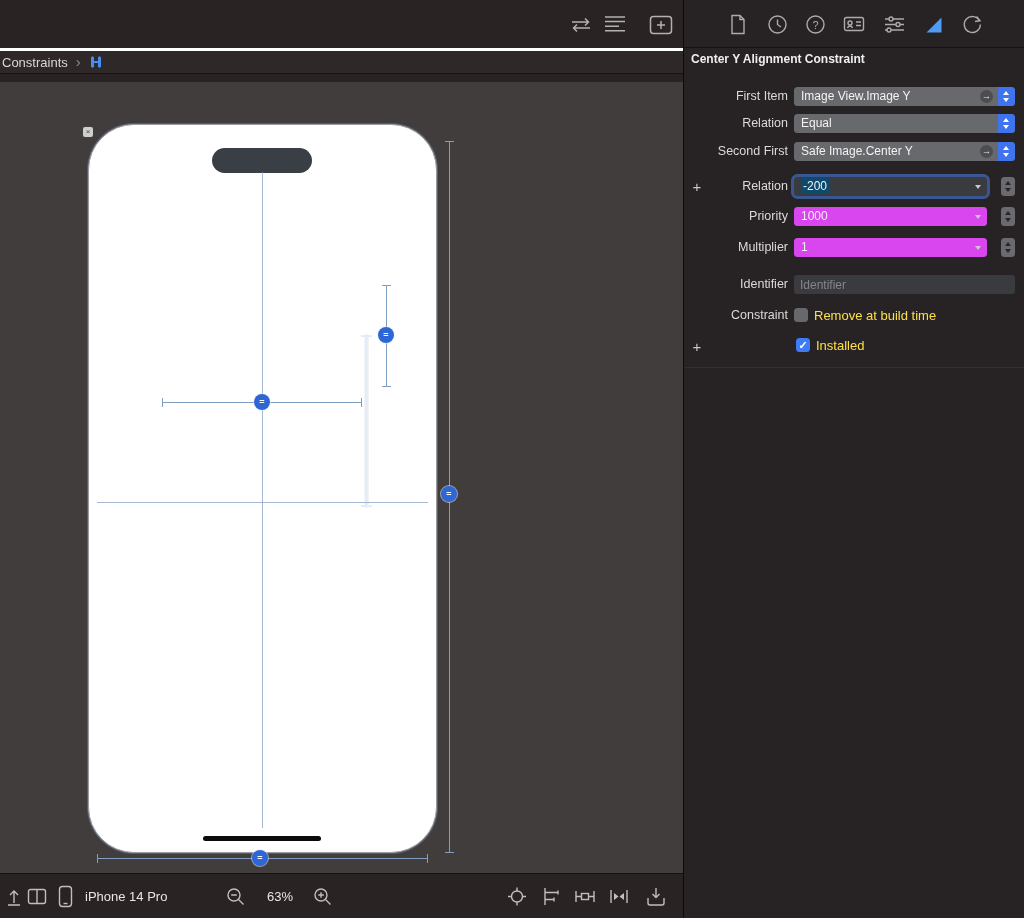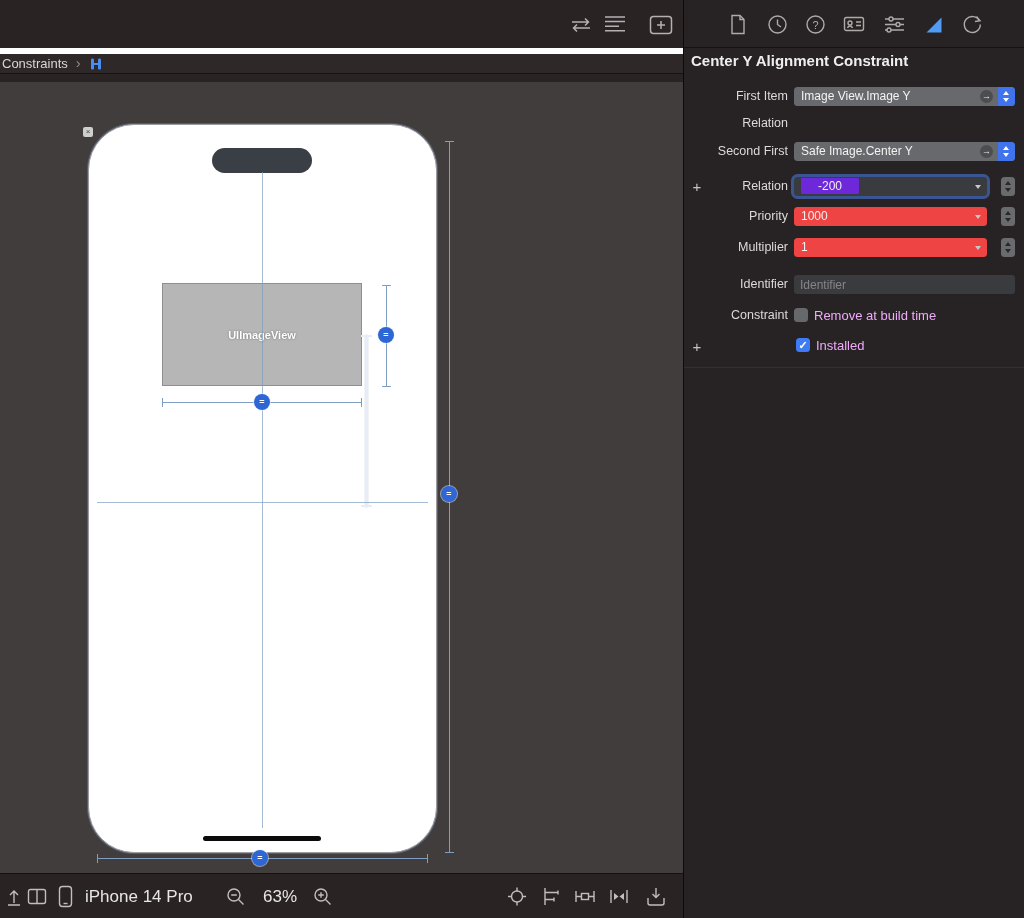--- a/index.html
+++ b/index.html
@@ -5,21 +5,21 @@
 *{margin:0;padding:0;box-sizing:border-box}
 html,body{width:1024px;height:918px}
 body{background:#272223;font-family:"Liberation Sans",sans-serif;position:relative;overflow:hidden}
 .abs{position:absolute}
 svg{display:block}
 
 
 #left{left:0;top:0;width:683px;height:918px;background:#292324}
 #toolbar{left:0;top:0;width:683px;height:48px}
 .tbicon{color:#b5b1b1}
-#breadcrumb{left:0;top:48px;width:683px;height:26px;background:#2e2829;border-top:6px solid #ffffff;border-bottom:1px solid #171314;font-size:13px;color:#dad7d7;display:flex;align-items:center;white-space:nowrap}
+#breadcrumb{left:0;top:48px;width:683px;height:26px;background:#2e2829;border-top:3px solid #ffffff;border-bottom:1px solid #171314;font-size:13px;color:#dad7d7;display:flex;align-items:center;white-space:nowrap}
 .bc-chev{color:#8d8989;font-size:15px;margin:0 8px 2px 8px}
 #canvas{left:0;top:82px;width:683px;height:791px;background:#423d3d;overflow:hidden}
 .phone{left:88px;top:42px;width:349px;height:729px;background:#fff;border:1px solid #9a9aa0;border-radius:46px;box-shadow:0 0 0 1px rgba(130,155,195,.35);z-index:1}
 .island{left:212px;top:66px;width:100px;height:25px;background:#3a3f45;border-radius:13px;z-index:2}
 .closehandle{left:83px;top:45px;width:10px;height:10px;background:#cfcfcf;border-radius:2px;color:#444;font-size:8px;line-height:10px;text-align:center;z-index:7}
 .guide{background:#7f9ec2}
 .gv{width:1px}
 .gh{height:1px}
 .gv.caps::before,.gv.caps::after{content:"";position:absolute;left:-4px;width:9px;height:1px;background:#7f9ec2}
 .gv.caps::before{top:0}.gv.caps::after{bottom:0}
@@ -28,46 +28,46 @@
 .centerguide{opacity:.7;z-index:5}
 .imgview{left:162px;top:201px;width:200px;height:103px;background:#b6b6b6;border:1px solid #8f8f93;z-index:3;display:flex;align-items:center;justify-content:center}
 .imgview span{color:#fff;font-weight:bold;font-size:11px;text-shadow:0 0 2px rgba(90,90,90,.8)}
 .selbar{left:365px;top:253px;width:3px;height:172px;background:#e7edf8;z-index:4;box-shadow:0 0 1px rgba(40,60,90,.6)}
 .selbar::before,.selbar::after{content:"";position:absolute;left:-4px;width:11px;height:2px;background:#e7edf8}
 .selbar::before{top:0}.selbar::after{bottom:0}
 .badge{width:16px;height:16px;border-radius:50%;background:#2e66d6;box-shadow:0 0 0 1px rgba(230,238,250,.55);color:#fff;font-size:9px;font-weight:bold;display:flex;align-items:center;justify-content:center;z-index:6}
 .homebar{left:203px;top:754px;width:118px;height:5px;background:#0b0b0b;border-radius:2.5px;z-index:3}
 #bottombar{left:0;top:873px;width:683px;height:45px;background:#292324;border-top:1px solid #151112;color:#e8e6e6}
 .bbicon{color:#c2bebe}
-.bbtext{font-size:17px;line-height:45px;color:#e8e6e6}
+.bbtext{font-size:13px;line-height:45px;color:#e8e6e6}
 
 
 #right{left:683px;top:0;width:341px;height:918px;background:#272223;border-left:1px solid #0c0a0a}
 #tabs{left:0;top:0;width:341px;height:48px;border-bottom:1px solid #161213}
 .tab{position:absolute;top:12px;width:26px;height:24px;display:flex;align-items:center;justify-content:center;color:#aeaaaa}
 .tab.sel{color:#4f9cf7}
-#insp-title{left:7px;top:52px;font-size:15px;font-weight:bold;color:#efeeee}
+#insp-title{left:7px;top:52px;font-size:12px;font-weight:bold;color:#efeeee}
 .flabel{position:absolute;left:0;width:104px;text-align:right;font-size:12.5px;color:#dcdada;line-height:19px}
 .popup{position:absolute;left:110px;width:221px;height:19px;background:#68696c;border-radius:3.5px;font-size:12px;color:#f4f3f3;line-height:19px;padding-left:7px;padding-right:40px;white-space:nowrap;overflow:hidden}
 .popup .chev{position:absolute;right:0;top:0;width:17px;height:19px;background:#3f74ee;border-radius:0 3.5px 3.5px 0}
 .popup .chev::before{content:"";position:absolute;left:5px;top:4px;border-left:3.5px solid transparent;border-right:3.5px solid transparent;border-bottom:4px solid #fff}
 .popup .chev::after{content:"";position:absolute;left:5px;top:11px;border-left:3.5px solid transparent;border-right:3.5px solid transparent;border-top:4px solid #fff}
 .goto{position:absolute;right:22px;top:3px;width:13px;height:13px;border-radius:50%;background:rgba(25,25,28,.35);color:#e8e8ea;font-size:9px;line-height:13px;text-align:center}
-.combo{position:absolute;left:110px;width:193px;height:19px;background:#ef4444;border-radius:3.5px;font-size:12px;color:#f2f1f1;line-height:19px;padding-left:7px}
+.combo{position:absolute;left:110px;width:193px;height:19px;background:#d946ef;border-radius:3.5px;font-size:12px;color:#f2f1f1;line-height:19px;padding-left:7px}
 .combo .dchev{position:absolute;right:6px;top:8px;border-left:3.5px solid transparent;border-right:3.5px solid transparent;border-top:4px solid #c9c9cd}
 .combo.focused{background:#3a3b3e;box-shadow:0 0 0 3px rgba(72,130,240,.55)}
-.combo.focused .selmark{background:#6d28d9;padding:1px 17px;border-radius:1px}
+.combo.focused .selmark{background:#0c4a6e;padding:1px 2px;border-radius:1px}
 .stepper{position:absolute;left:317px;width:14px;height:19px;background:#6a6b6f;border-radius:3.5px}
 .stepper::before{content:"";position:absolute;left:3.5px;top:3.5px;border-left:3.5px solid transparent;border-right:3.5px solid transparent;border-bottom:4.5px solid #28282a}
 .stepper::after{content:"";position:absolute;left:3.5px;top:11px;border-left:3.5px solid transparent;border-right:3.5px solid transparent;border-top:4.5px solid #28282a}
 .tfield{position:absolute;left:110px;width:221px;height:19px;background:#3a3b3e;border:none;border-radius:3px;font-size:12px;color:#eceaea;padding-left:6px;font-family:"Liberation Sans",sans-serif;outline:none}
 .tfield::placeholder{color:#85858a}
 .cb{position:absolute;width:14px;height:14px;border-radius:3.5px;background:#67686c}
 .cb.on{background:#3d7bf7;color:#fff;font-size:11px;line-height:14px;text-align:center;font-weight:bold}
-.cblabel{position:absolute;font-size:13px;color:#f0abfc;line-height:15px}
+.cblabel{position:absolute;font-size:13px;color:#fde047;line-height:15px}
 .plusbtn{position:absolute;left:5px;width:16px;text-align:center;font-size:15px;color:#c7c5c5;line-height:19px}
 .divider{position:absolute;left:0;width:341px;height:1px;background:#332e2f}
 </style>
 </head>
 <body>
 
 <div id="left" class="abs">
 
   <div id="toolbar" class="abs">
     <div class="abs tbicon" style="left:568px;top:16px">
@@ -102,23 +102,20 @@
   </div>
 
   <div id="canvas" class="abs">
     <div class="abs phone"></div>
     <div class="abs island"></div>
     <div class="abs closehandle">×</div>
 
     <div class="abs guide gv centerguide" style="left:262px;top:90px;height:656px"></div>
     <div class="abs guide gh centerguide" style="left:97px;top:420px;width:331px"></div>
 
-    <div class="abs imgview">
-      <span>UIImageView</span>
-    </div>
 
     <div class="abs guide gv caps" style="left:386px;top:203px;height:102px;z-index:4"></div>
     <div class="abs guide gh caps" style="left:162px;top:320px;width:200px;z-index:4"></div>
     <div class="abs selbar"></div>
     <div class="abs guide gv caps" style="left:449px;top:59px;height:712px;z-index:4"></div>
     <div class="abs guide gh caps" style="left:97px;top:776px;width:331px;z-index:4"></div>
 
     <div class="abs badge" style="left:378px;top:245px">=</div>
     <div class="abs badge" style="left:254px;top:312px">=</div>
     <div class="abs badge" style="left:441px;top:404px">=</div>
@@ -246,20 +243,24 @@
   <div id="insp-title" class="abs">Center Y Alignment Constraint</div>
 
   <div class="flabel" style="top:87px">First Item</div>
   <div class="popup" style="top:87px">
     <span>Image View.Image Y</span>
     <span class="goto">→</span>
     <span class="chev"></span>
   </div>
 
   <div class="flabel" style="top:114px">Relation</div>
+  <div class="popup" style="top:114px">
+    <span>Equal</span>
+    <span class="chev"></span>
+  </div>
 
   <div class="flabel" style="top:142px">Second First</div>
   <div class="popup" style="top:142px">
     <span>Safe Image.Center Y</span>
     <span class="goto">→</span>
     <span class="chev"></span>
   </div>
 
   <div class="plusbtn" style="top:177px">+</div>
   <div class="flabel" style="top:177px">Relation</div>

